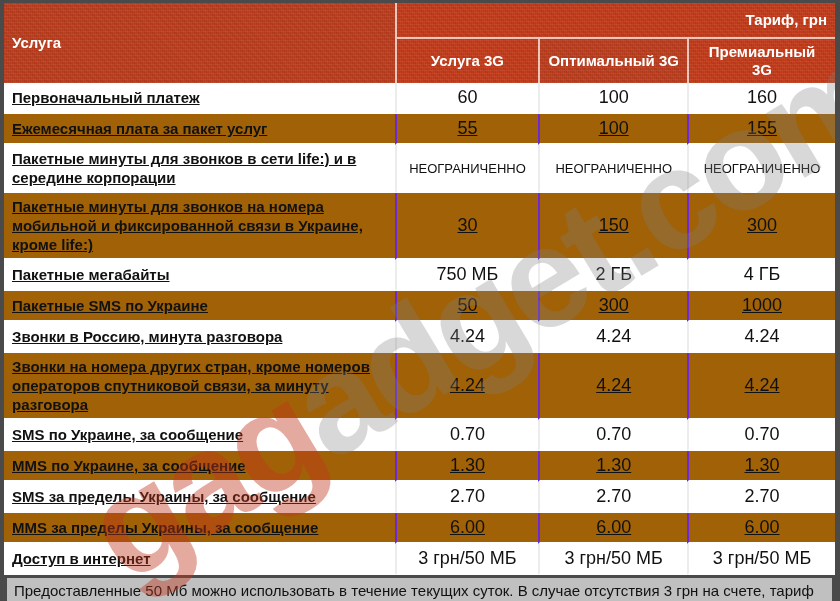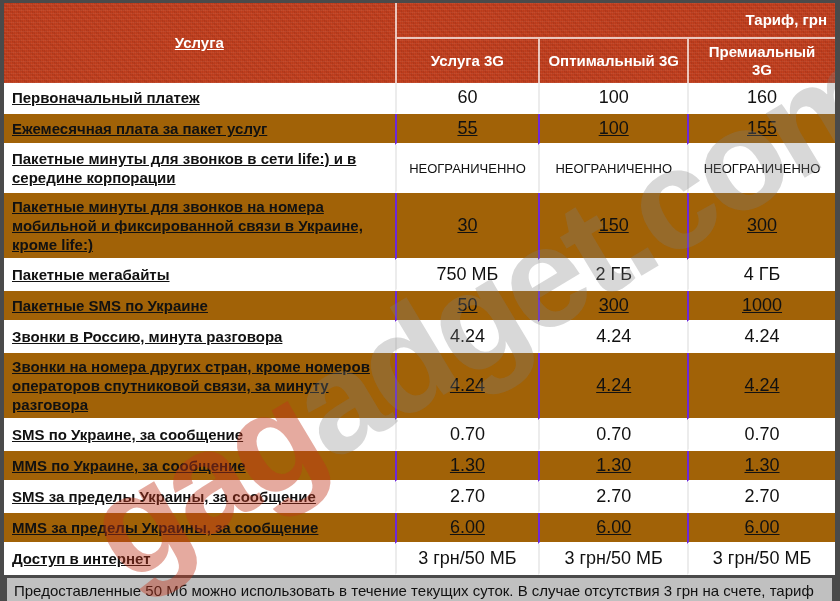--- a/index.html
+++ b/index.html
@@ -16,21 +16,21 @@
   col.c-p3{width:17.8%;}
   thead th{
     background-color:#c2401f;
     background-image:
       repeating-linear-gradient(0deg, rgba(255,255,255,0.06) 0 1px, transparent 1px 3px),
       repeating-linear-gradient(90deg, rgba(0,0,0,0.06) 0 1px, transparent 1px 2px),
       repeating-linear-gradient(45deg, rgba(140,28,10,0.14) 0 2px, transparent 2px 5px);
     color:#fff;font-weight:bold;font-size:15px;line-height:18px;
     padding:4px 8px;vertical-align:middle;
   }
-  th.service-head{text-align:center;height:54px;text-decoration:underline;}
+  th.service-head{text-align:left;height:54px;}
   th.tariff-group{text-align:right;height:26px;border-left:2px solid rgba(255,255,255,0.7);border-bottom:2px solid rgba(255,255,255,0.7);margin-left:20px;}
   th.plan{ text-align:center;height:26px;border-left:2px solid rgba(255,255,255,0.7);}
   tbody td{
     font-size:15px;line-height:19px;color:#111;
     padding:4px 8px;vertical-align:middle;border-bottom:2px solid #fff;
   }
   tbody td.label{font-weight:bold;text-align:left;text-decoration:underline;}
   tbody td.val{font-weight:normal;text-align:center;border-left:2px solid #ececec;font-size:18px;}
   tbody td.val.unlim{font-size:13px;letter-spacing:0;padding-left:2px;padding-right:2px;}
   tbody tr.single td{height:21px;}

